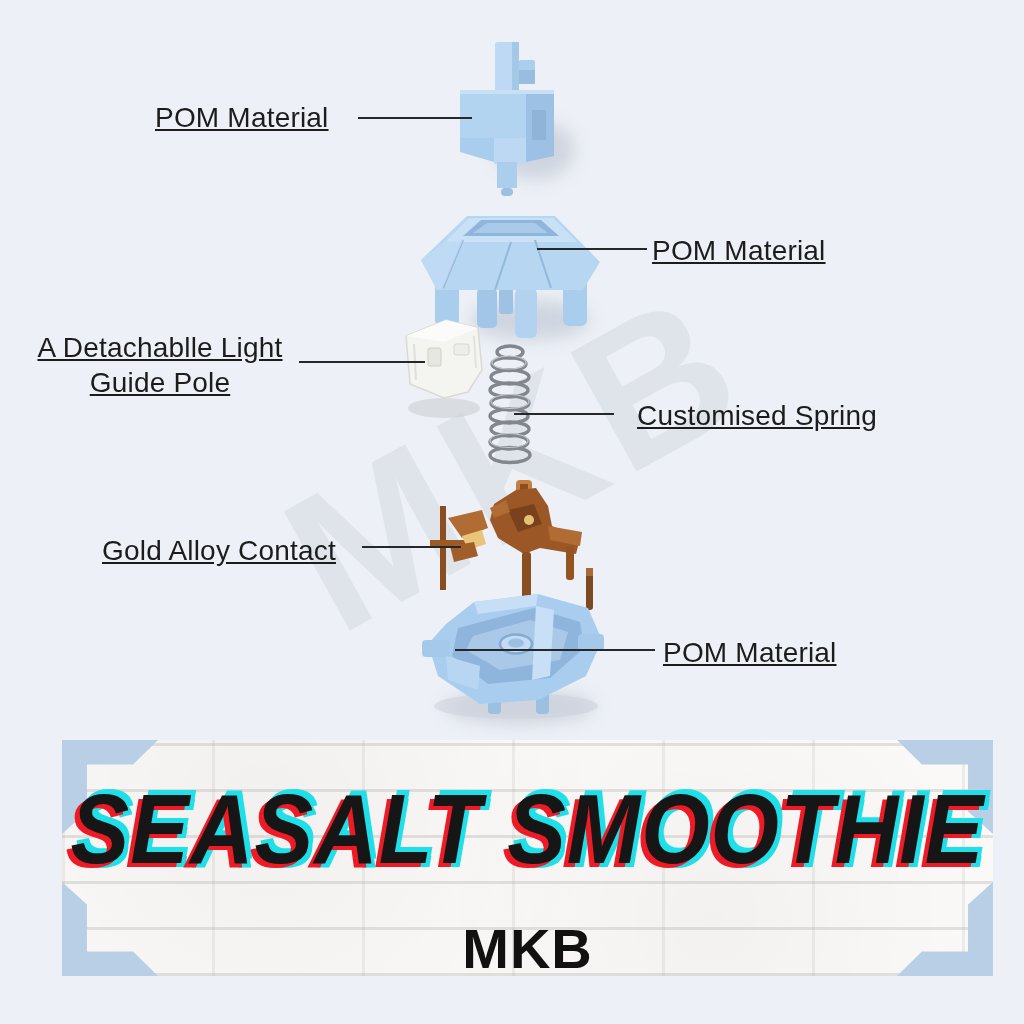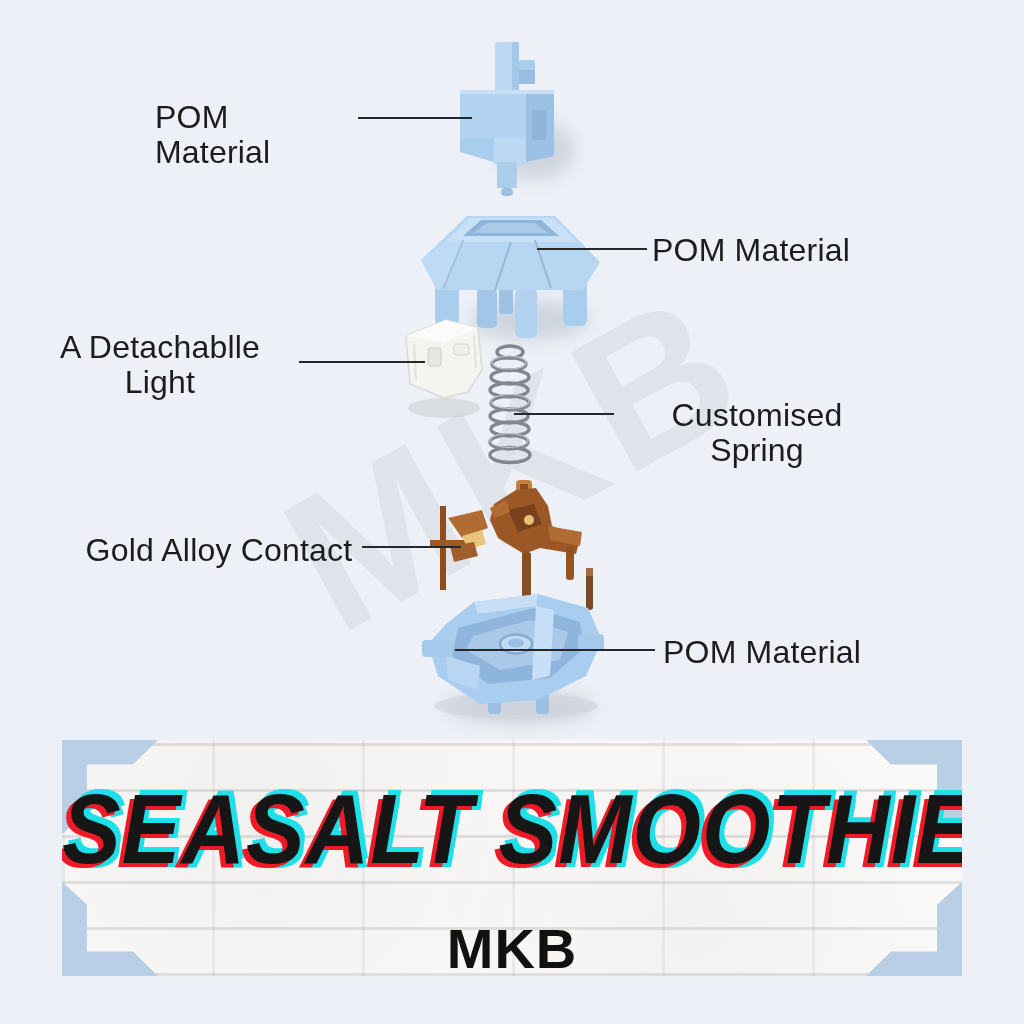--- a/index.html
+++ b/index.html
@@ -14,38 +14,39 @@
   .watermark{
     position:absolute;left:255px;top:330px;width:520px;height:260px;
     display:flex;align-items:center;justify-content:center;
     transform:rotate(-29deg);
     font-size:198px;font-weight:bold;letter-spacing:10px;
     color:#dfe3ea;user-select:none;
   }
 
   
   .callout-label{
-    position:absolute;color:#1c1c1c;font-size:32px;line-height:35px;
-    font-weight:500;letter-spacing:.2px;
+    position:absolute;color:#1c1c1c;font-size:28px;line-height:35px;
+    font-weight:500;letter-spacing:.2px;text-decoration:underline;
   }
   .pointer-line{position:absolute;height:0;border-top:2px solid #25272a;}
 
   
   .part-shadow{position:absolute;background:#aab2c0;border-radius:50%;filter:blur(9px);opacity:.45;}
 
   
   .banner{
     position:absolute;left:62px;top:740px;width:900px;height:236px;
     background-color:#faf9f7;
     background-image:
       repeating-linear-gradient(0deg, rgba(160,160,155,.28) 0 3px, transparent 3px 46px),
       repeating-linear-gradient(90deg, rgba(120,120,115,.10) 0 3px, transparent 3px 150px),
       radial-gradient(circle at 22% 30%, rgba(0,0,0,.035), transparent 45%),
       radial-gradient(circle at 70% 75%, rgba(0,0,0,.03), transparent 40%);
     overflow:hidden;
+    padding-left:31px;
   }
   .corner{
     position:absolute;width:96px;height:94px;background:#b9cfe6;
     clip-path:polygon(0 0,100% 0,74% 26%,26% 26%,26% 76%,0 100%);
   }
   .corner.tl{left:0;top:0;}
   .corner.tr{right:0;top:0;transform:scaleX(-1);}
   .corner.bl{left:0;bottom:0;transform:scaleY(-1);}
   .corner.br{right:0;bottom:0;transform:scale(-1,-1);}
   .banner-title{
@@ -173,20 +174,21 @@
 </div>
 <div class="pointer-line" style="left:358px;top:117px;width:114px;"></div>
 
 <div class="callout-label" style="left:652px;top:233px;width:210px;text-align:left;">
   <span>POM Material</span>
 </div>
 <div class="pointer-line" style="left:537px;top:248px;width:110px;"></div>
 
 <div class="callout-label" style="left:28px;top:330px;width:264px;text-align:center;">
   <div>A Detachablle Light</div>
+  <div>Guide Pole</div>
 </div>
 <div class="pointer-line" style="left:299px;top:361px;width:126px;"></div>
 
 <div class="callout-label" style="left:632px;top:398px;width:250px;text-align:center;">
   <span>Customised Spring</span>
 </div>
 <div class="pointer-line" style="left:514px;top:413px;width:100px;"></div>
 
 <div class="callout-label" style="left:83px;top:533px;width:272px;text-align:center;">
   <div>Gold Alloy Contact</div>

